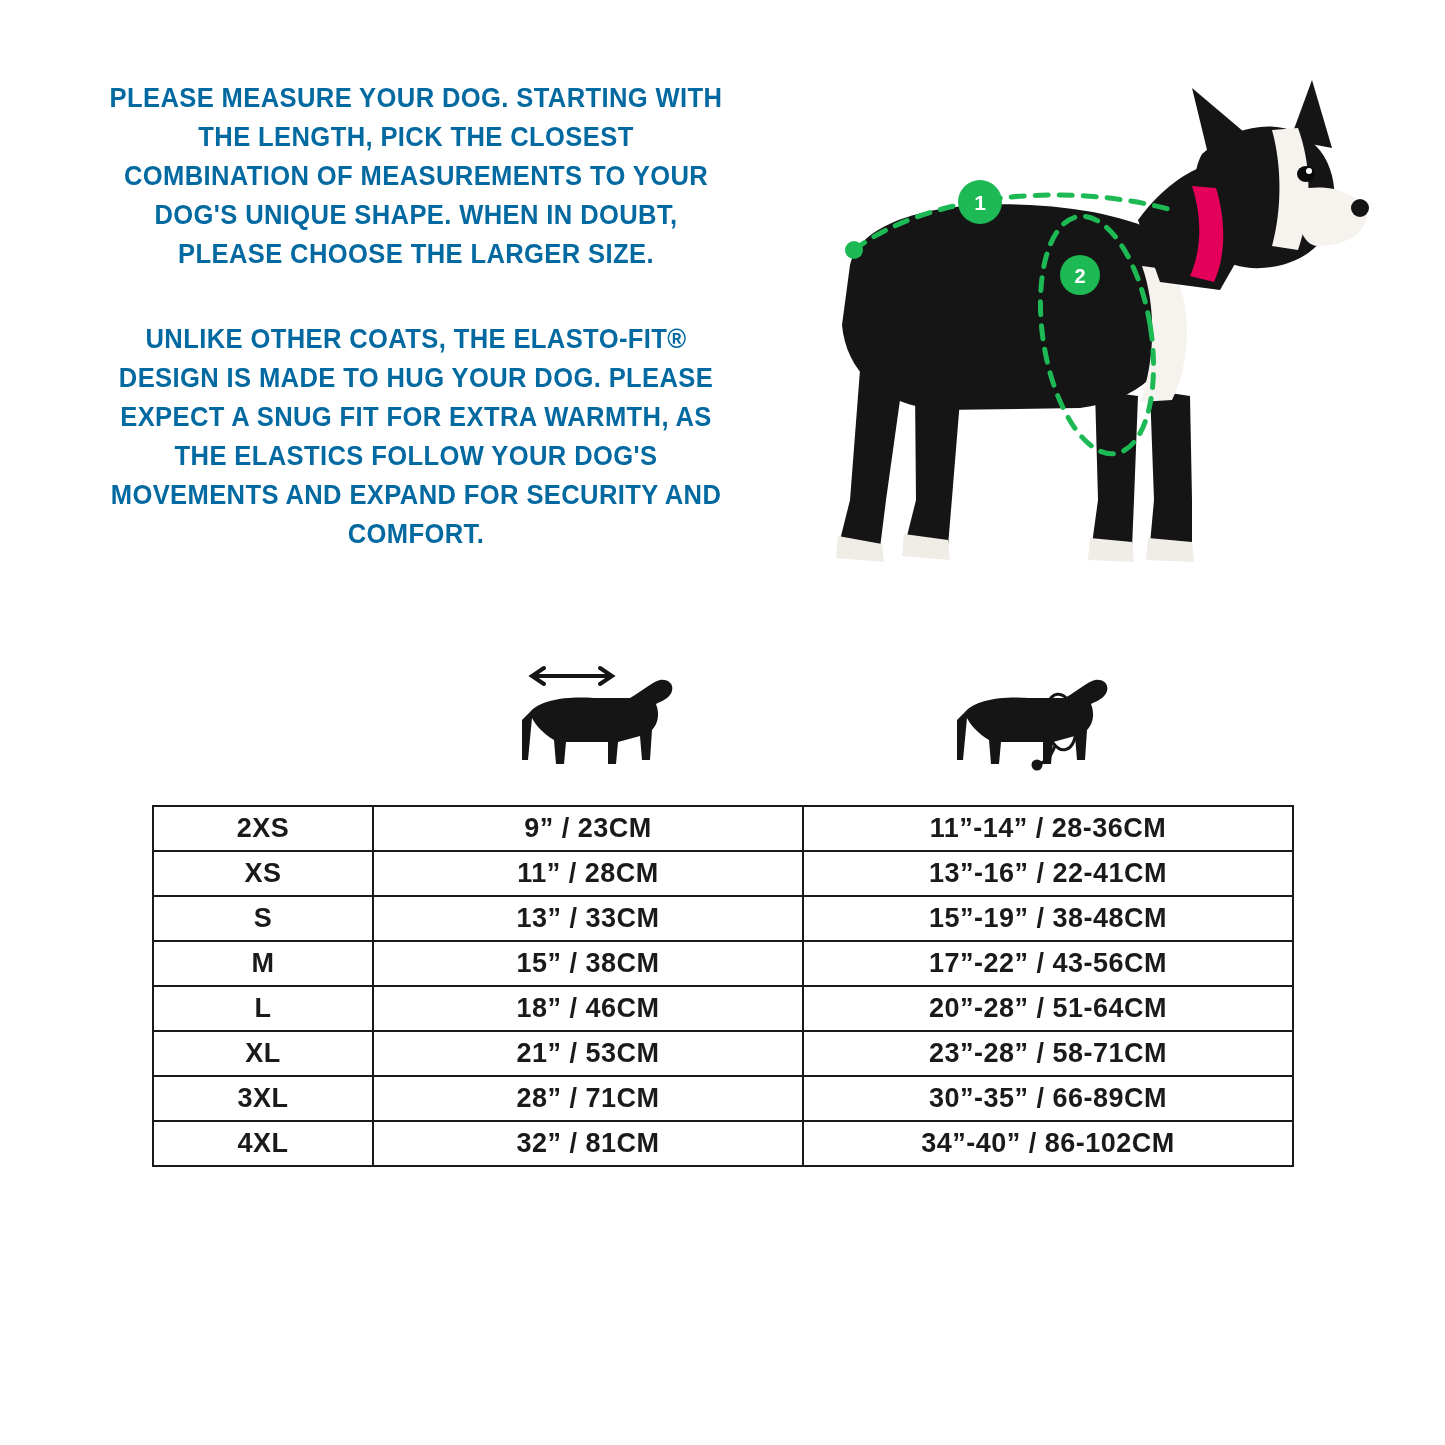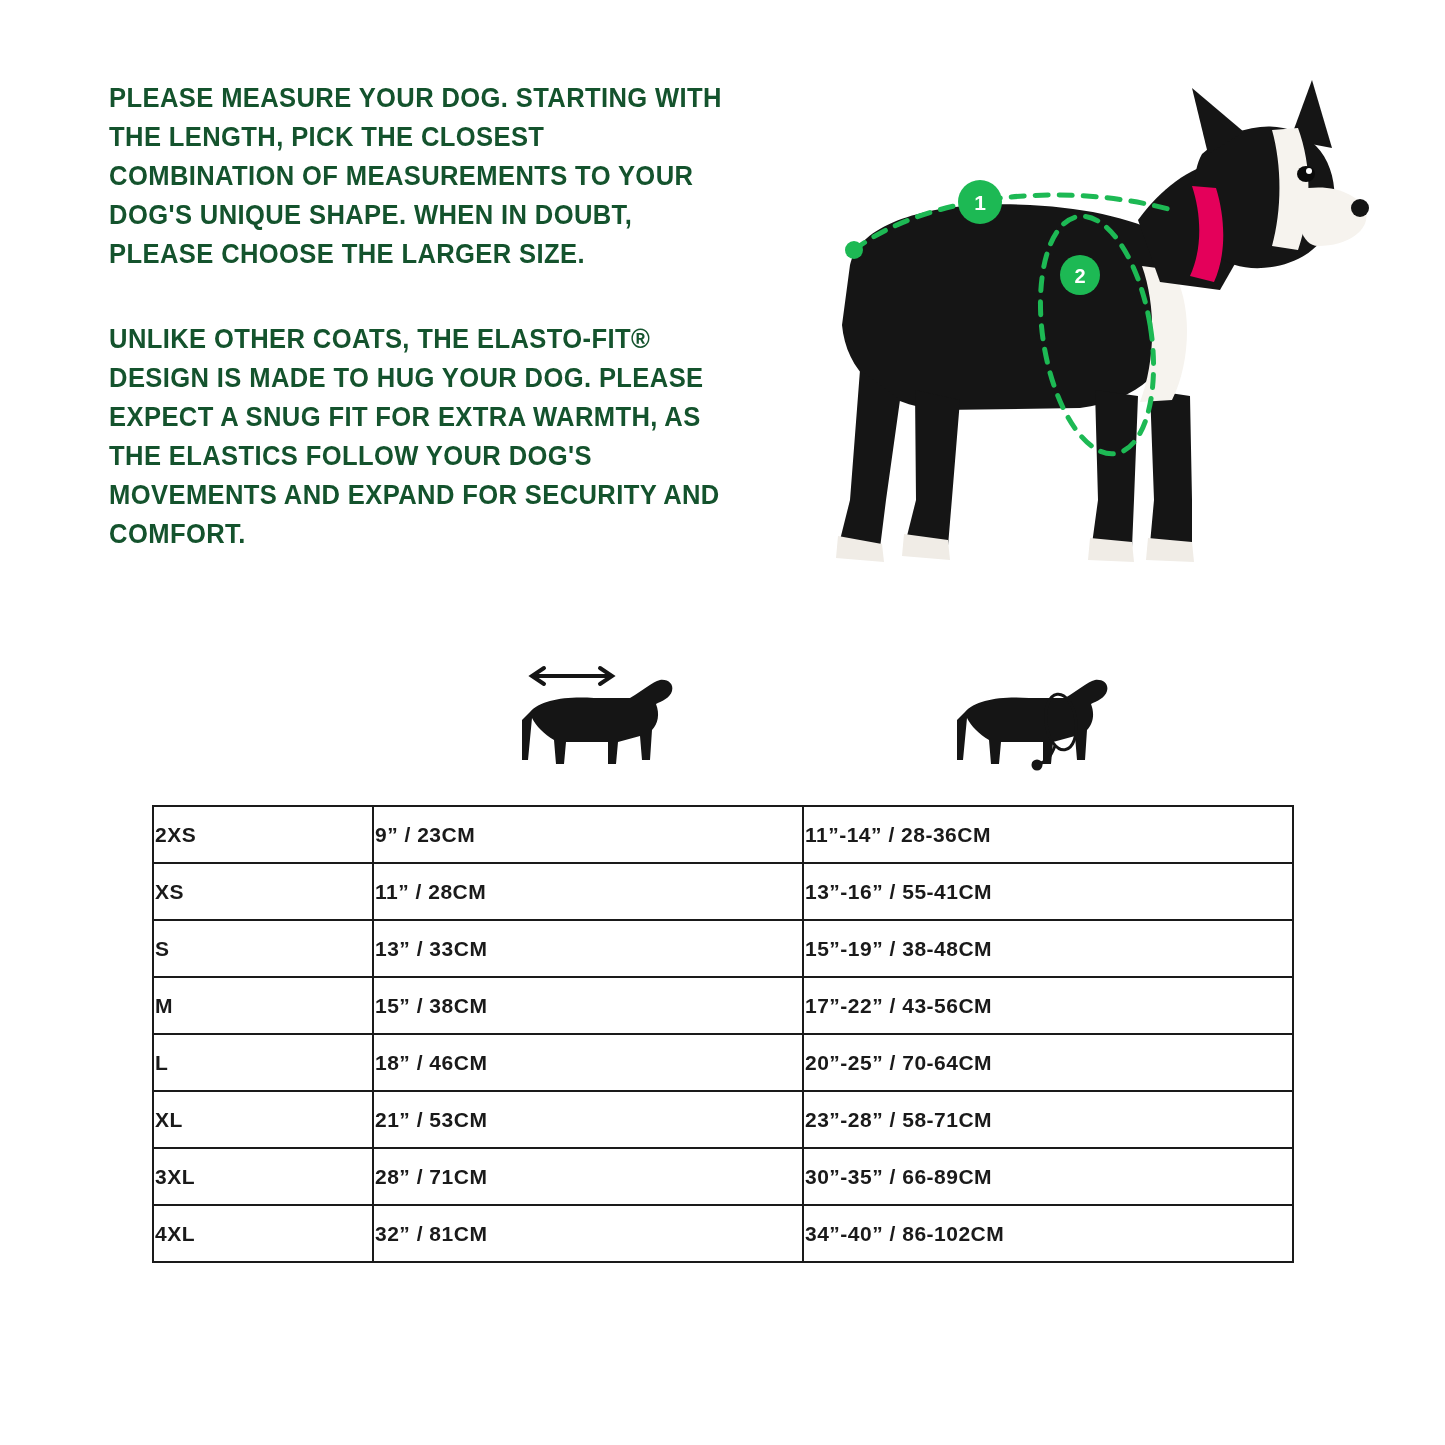--- a/index.html
+++ b/index.html
@@ -16,22 +16,22 @@
     background: #ffffff;
     overflow: hidden;
   }
 
   
   .intro {
     position: absolute;
     left: 86px;
     top: 78px;
     width: 660px;
-    text-align: left;
-    color: #14532d;
+    text-align: center;
+    color: #0369a1;
   }
   .intro p {
     margin: 0;
     font-size: 27.5px;
     line-height: 1.42;
     letter-spacing: 0.4px;
     font-weight: 700;
     text-transform: uppercase;
     font-stretch: condensed;
     transform: scaleX(0.93);
@@ -66,24 +66,24 @@
     top: 805px;
     width: 1140px;
   }
   table.size-table {
     width: 100%;
     border-collapse: collapse;
     table-layout: fixed;
   }
   table.size-table td {
     border: 2px solid #1a1a1a;
-    height: 57px;
-    text-align: left;
+    height: 45px;
+    text-align: center;
     vertical-align: middle;
-    font-size: 21px;
+    font-size: 27px;
     font-weight: 700;
     letter-spacing: 0.5px;
     color: #1a1a1a;
     white-space: nowrap;
   }
   table.size-table td.c0 { width: 220px; }
   table.size-table td.c1 { width: 430px; margin-left: 40px; }
   table.size-table td.c2 { width: 490px; }
 
   
@@ -200,36 +200,36 @@
     <table class="size-table">
       <tbody>
         <tr>
           <td class="c0">2XS</td>
           <td class="c1">9” / 23CM</td>
           <td class="c2">11”-14” / 28-36CM</td>
         </tr>
         <tr>
           <td class="c0">XS</td>
           <td class="c1">11” / 28CM</td>
-          <td class="c2">13”-16” / 55-41CM</td>
+          <td class="c2">13”-16” / 22-41CM</td>
         </tr>
         <tr>
           <td class="c0">S</td>
           <td class="c1">13” / 33CM</td>
           <td class="c2">15”-19” / 38-48CM</td>
         </tr>
         <tr>
           <td class="c0">M</td>
           <td class="c1">15” / 38CM</td>
           <td class="c2">17”-22” / 43-56CM</td>
         </tr>
         <tr>
           <td class="c0">L</td>
           <td class="c1">18” / 46CM</td>
-          <td class="c2">20”-25” / 70-64CM</td>
+          <td class="c2">20”-28” / 51-64CM</td>
         </tr>
         <tr>
           <td class="c0">XL</td>
           <td class="c1">21” / 53CM</td>
           <td class="c2">23”-28” / 58-71CM</td>
         </tr>
         <tr>
           <td class="c0">3XL</td>
           <td class="c1">28” / 71CM</td>
           <td class="c2">30”-35” / 66-89CM</td>

